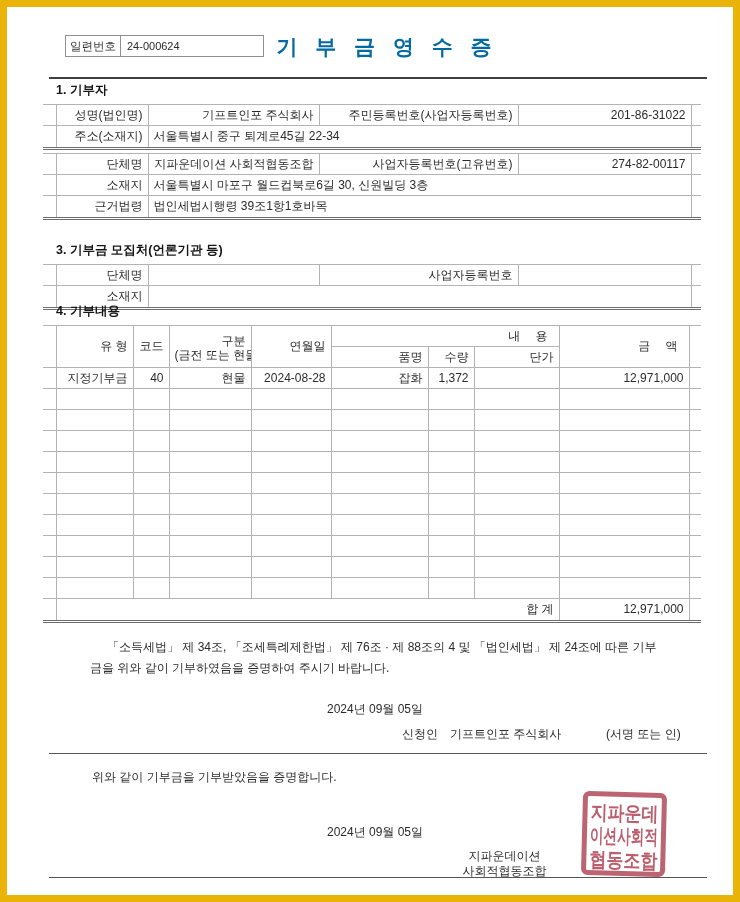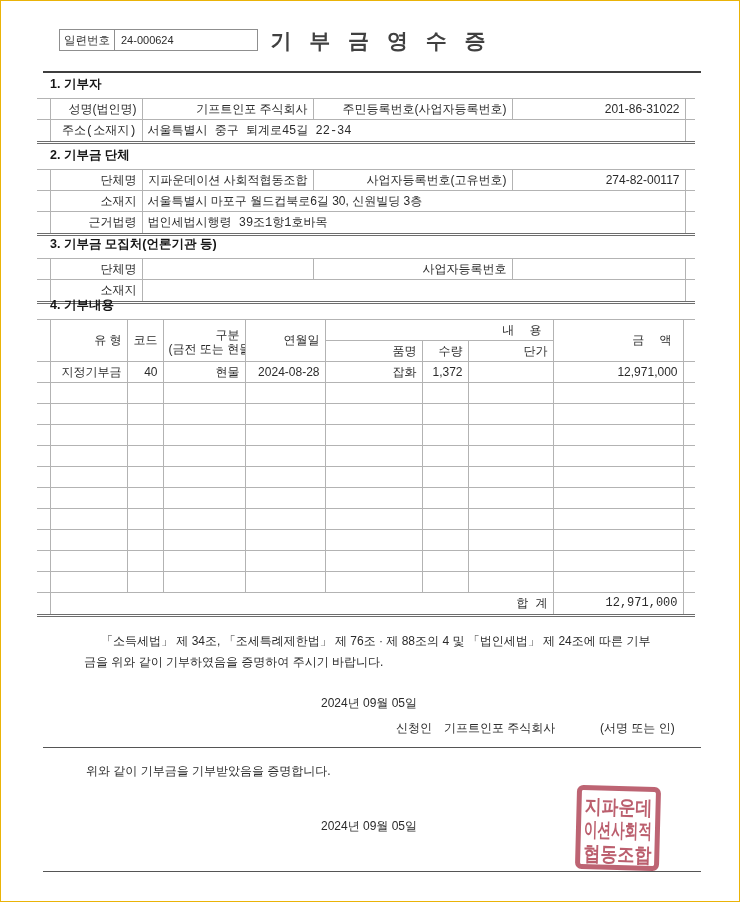--- a/index.html
+++ b/index.html
@@ -1,52 +1,52 @@
 <!DOCTYPE html>
 <html><head>
 <meta charset="utf-8">
 <style>
   * { box-sizing: border-box; margin: 0; padding: 0; }
   html,body { background:#fff; }
   body { font-family: "Liberation Sans", "DejaVu Sans", sans-serif; color:#2b2b2b; }
   #page {
     position: relative; width: 740px; height: 902px; background:#fff;
-    border: 1px solid #eab308; overflow: hidden;
+    border: 7px solid #eab308; overflow: hidden;
   }
   .abs { position: absolute; }
 
   
   #serial-box {
     left: 58px; top: 28px; width: 199px; height: 22px;
     border: 1px solid #8f8f8f; display: flex; align-items: stretch;
   }
   #serial-box .slabel {
     width: 55px; border-right: 1px solid #8f8f8f; font-size: 11.5px;
     display:flex; align-items:center; justify-content:center; color:#333;
   }
   #serial-box .svalue { flex:1; font-size:11px; display:flex; align-items:center; padding-left:6px; }
 
   
   #doc-title {
     left: 250px; top: 26px; width: 260px; text-align:center;
-    font-size: 21px; font-weight: 800; letter-spacing: 6px; color:#404040; white-space:nowrap;
+    font-size: 21px; font-weight: 800; letter-spacing: 6px; color:#0369a1; white-space:nowrap;
   }
 
   .hrule { left:42px; width:658px; border-top:2px solid #3f3f3f; height:0; }
   .hrule.thin { border-top:1px solid #555; }
 
   .section { left:36px; width:658px; }
   .sec-head { font-size:12.5px; font-weight:bold; color:#151515; margin:0 0 5px 13px; white-space:nowrap; }
 
   table.ftable { border-collapse: collapse; table-layout: fixed; width: 658px; background:#fff; }
   .ftable td {
     border: 1px solid #b3b3b3; height: 21px; padding: 0 5px;
     font-size: 12px; color:#2b2b2b; overflow:hidden; white-space:nowrap;
   }
-  .ftable tr:last-child td { border-bottom: none; font-family: Liberation Mono, monospace; }
+  .ftable tr:last-child td { border-bottom: none; }
   .ftable td.gut { border-left:none; border-right:none; padding:0; }
   .ctr { text-align:right; }
   .lft { text-align:left; }
   .rgt { text-align:right; }
   .sub { font-size:12px; line-height:11px; }
   .sp2 { letter-spacing:6px; }
 
   .dline { height:3px; border-top:1px solid #6d6d6d; border-bottom:1px solid #6d6d6d; }
 
   #legal-statement {
@@ -100,21 +100,20 @@
         <td class="ctr">주소(소재지)</td>
         <td class="lft" colspan="3">서울특별시 중구 퇴계로45길 22-34</td>
         <td class="gut"></td>
       </tr>
     </tbody>
       </table>
     <div class="dline"></div>
   </div>
 
   <div class="abs section" style="top:146px;">
-    <div class="sec-head">2. 기부금 단체</div>
     <table class="ftable">
       <colgroup>
           <col style="width:13px">
           <col style="width:92px">
           <col style="width:171px">
           <col style="width:199px">
           <col style="width:173px">
           <col style="width:10px">
         </colgroup>
       <tbody>
@@ -357,20 +356,24 @@
   <div class="abs" id="applicant-row" style="left:0; top:719px; width:740px; height:16px;">
     <span style="left:385px;margin-left:10px;">신청인</span>
     <span style="left:443px;">기프트인포 주식회사</span>
     <span style="left:599px;">(서명 또는 인)</span>
   </div>
 
   <div class="abs hrule thin" style="top:746px;"></div>
 
   <div class="abs" id="receipt-statement">위와 같이 기부금을 기부받았음을 증명합니다.</div>
   <div class="abs date-line" style="top:817px;">2024년 09월 05일</div>
+  <div class="abs" id="org-name-block">
+    <div>지파운데이션</div>
+    <div>사회적협동조합</div>
+  </div>
 
   <svg class="abs" id="seal" viewBox="0 0 86 86">
     <rect x="3.5" y="3.5" width="79" height="79" rx="4" fill="none" stroke="#b2495a" stroke-width="5" opacity="0.85"></rect>
     <g fill="#b2495a" opacity="0.88" font-family="Liberation Sans, sans-serif" font-weight="bold" font-size="20">
       <text x="9" y="29" textLength="68" lengthAdjust="spacingAndGlyphs">지파운데</text>
       <text x="9" y="52" textLength="68" lengthAdjust="spacingAndGlyphs">이션사회적</text>
       <text x="9" y="76" textLength="68" lengthAdjust="spacingAndGlyphs">협동조합</text>
     </g>
   </svg>
 

